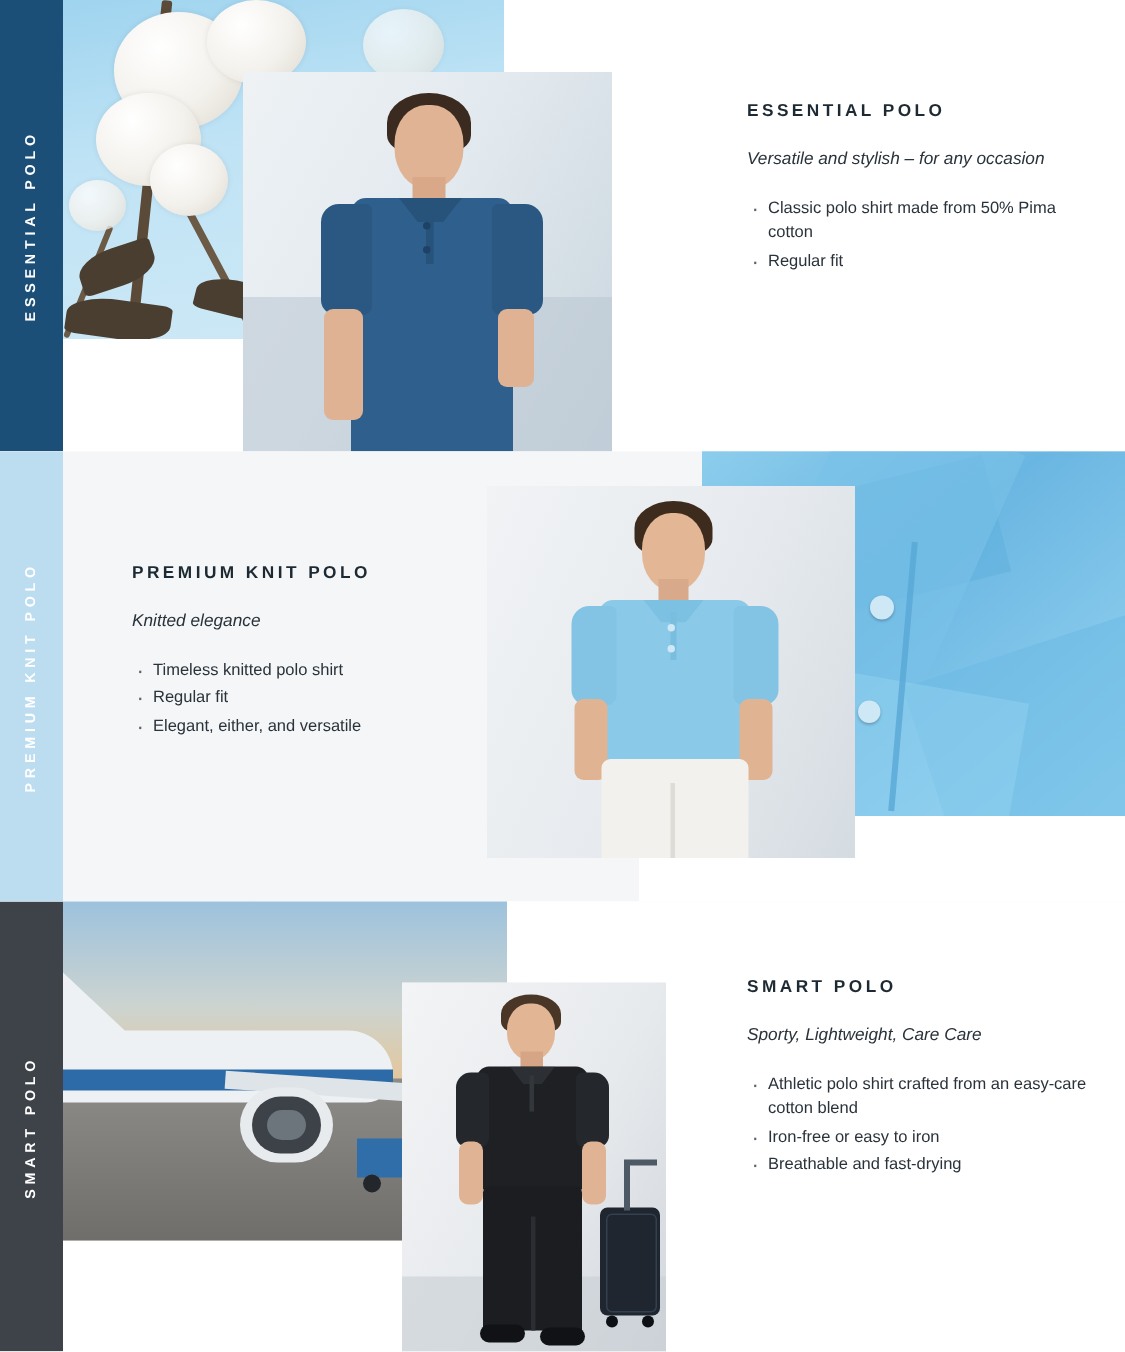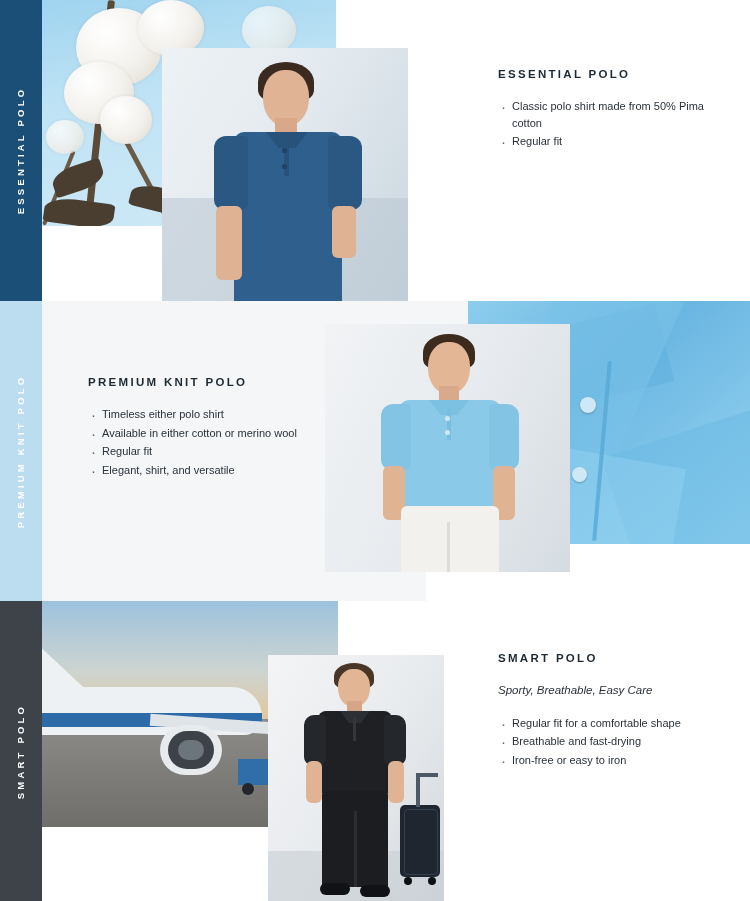--- a/index.html
+++ b/index.html
@@ -211,20 +211,21 @@
       <div style="position:absolute; left:120px; top:116px; width:5px; height:5px; border-radius:50%; background:#1e4266;"></div>
 
       <div class="sleeve" style="left:52px; top:88px; width:34px; height:74px; background:#2a5883; border-radius:12px 4px 6px 10px;"></div>
       <div class="sleeve" style="left:166px; top:88px; width:34px; height:74px; background:#2a5883; border-radius:4px 12px 10px 6px;"></div>
       <div class="arm" style="left:54px; top:158px; width:26px; height:74px; background:#dfb294;"></div>
       <div class="arm" style="left:170px; top:158px; width:24px; height:52px; background:#dfb294;"></div>
     </div>
 
     <div class="panel" id="panel-essential">
       <h2>ESSENTIAL POLO</h2>
+      <p class="tagline">Versatile and stylish – for any occasion</p>
       <ul class="bullets">
         <li>Classic polo shirt made from 50% Pima cotton</li>
         <li>Regular fit</li>
       </ul>
     </div>
   </div>
 
   <div class="section" id="section-premium">
 
     <div class="rail" id="rail-premium">
@@ -264,25 +265,25 @@
     <div class="sleeve" style="left:164px; top:80px; width:30px; height:66px; background:#83c4e5; border-radius:4px 12px 10px 6px;"></div>
     <div class="arm" style="left:58px; top:142px; width:22px; height:54px; background:#e0b493;"></div>
     <div class="arm" style="left:168px; top:142px; width:22px; height:54px; background:#e0b493;"></div>
 
     <div class="legs" style="left:76px; top:182px; width:98px; height:66px; background:#f2f1ed; border-radius:6px 6px 0 0;"></div>
     <div style="position:absolute; left:122px; top:198px; width:3px; height:50px; background:#dedcd6;"></div>
   </div>
 
   <div class="panel" id="panel-premium">
     <h2>PREMIUM KNIT POLO</h2>
+    <p class="tagline">Knitted elegance</p>
     <ul class="bullets">
-      <li>Timeless either polo shirt</li>
-      <li>Available in either cotton or merino wool</li>
+      <li>Timeless knitted polo shirt</li>
       <li>Regular fit</li>
-      <li>Elegant, shirt, and versatile</li>
+      <li>Elegant, either, and versatile</li>
     </ul>
   </div>
 
   <div class="section" id="section-smart">
     <div class="rail" id="rail-smart">
       <span class="rail-text">SMART POLO</span>
     </div>
   </div>
 
   <div class="imgblock" id="img-airplane">
@@ -333,21 +334,21 @@
     <div style="position:absolute; left:132px; top:150px; width:40px; height:72px; background:#1f2630; border-radius:5px;"></div>
     <div style="position:absolute; left:136px; top:154px; width:32px; height:64px; border:1px solid #33404f; border-radius:4px;"></div>
     <div style="position:absolute; left:148px; top:120px; width:4px; height:32px; background:#4d5a66;"></div>
     <div style="position:absolute; left:148px; top:118px; width:22px; height:4px; background:#4d5a66;"></div>
     <div style="position:absolute; left:136px; top:222px; width:8px; height:8px; border-radius:50%; background:#0d1014;"></div>
     <div style="position:absolute; left:160px; top:222px; width:8px; height:8px; border-radius:50%; background:#0d1014;"></div>
   </div>
 
   <div class="panel" id="panel-smart">
     <h2>SMART POLO</h2>
-    <p class="tagline">Sporty, Breathable, Easy Care</p>
+    <p class="tagline">Sporty, Lightweight, Care Care</p>
     <ul class="bullets">
-      <li>Regular fit for a comfortable shape</li>
+      <li>Athletic polo shirt crafted from an easy-care cotton blend</li>
+      <li>Iron-free or easy to iron</li>
       <li>Breathable and fast-drying</li>
-      <li>Iron-free or easy to iron</li>
     </ul>
   </div>
 
 </div>
 
 </body></html>

